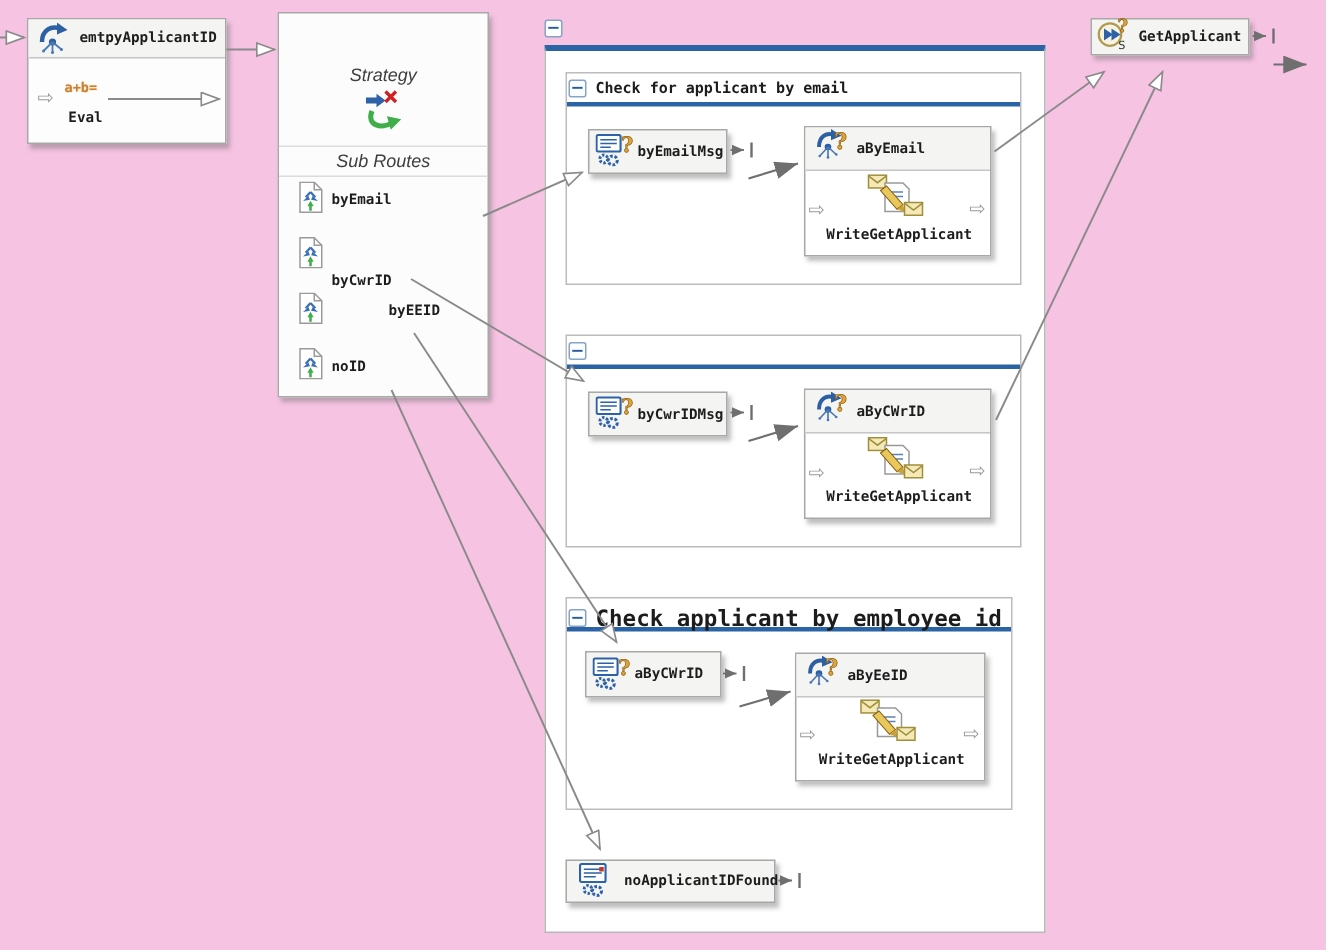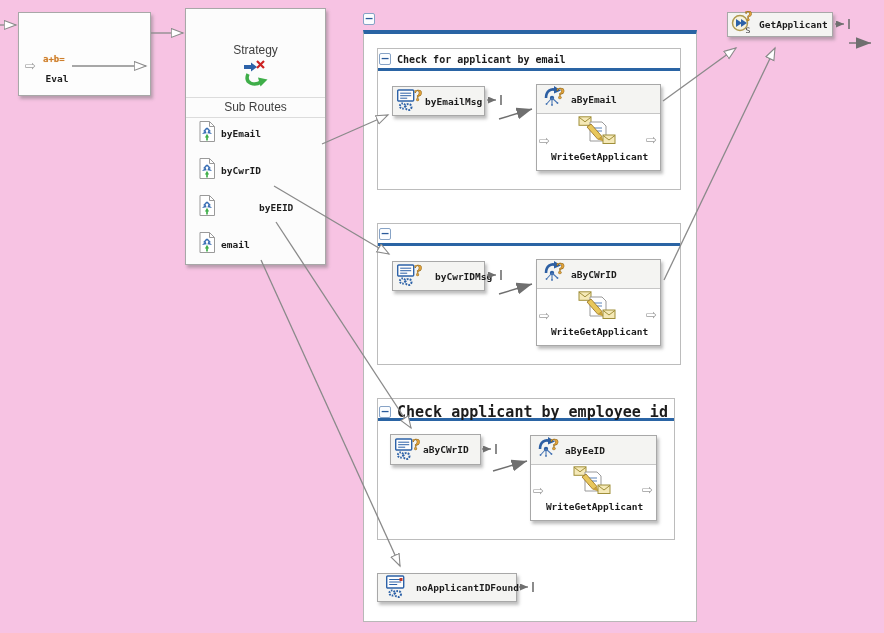--- a/index.html
+++ b/index.html
@@ -53,21 +53,21 @@
   .section-titlerow{
     position:absolute;left:1px;top:4px;display:flex;align-items:center;gap:6px;
   }
   .collapse{
     width:12px;height:12px;border:1px solid #87a3c6;background:#fbfdff;
     color:#2a5a9a;font-size:11px;font-weight:700;line-height:10px;
     display:flex;align-items:center;justify-content:center;
     border-radius:2px;box-sizing:border-box;
     font-family:"DejaVu Sans","Liberation Sans",sans-serif;
   }
-  .sans{font-family:"Liberation Sans","DejaVu Sans",sans-serif;}
+  .sans{font-family:"Liberation Sans","DejaVu Sans",sans-serif;font-style:italic;}
   .ui-label{font-size:12px;color:#3f3f3f;}
   .divider{position:absolute;left:0;right:0;height:1px;background:#dcdcdc;}
   .route-item{position:absolute;display:flex;align-items:flex-start;gap:5px;}
   .barrow{ 
     position:absolute;font-size:13px;color:#9a9a9a;line-height:13px;
     font-family:"DejaVu Sans",sans-serif;
   }
   svg text.q{
     font-family:"DejaVu Serif","Liberation Serif",serif;
     font-weight:700;fill:#e2a23a;stroke:#8a6010;stroke-width:.45px;
@@ -75,20 +75,34 @@
   #overlay{position:absolute;left:0;top:0;z-index:10;pointer-events:none;}
   #overlay line{stroke:#8a8a8a;stroke-width:1.3;}
   #overlay line.lt{stroke:#6f6f6f;stroke-width:1.4;}
   #overlay line.lsm{stroke:#6f6f6f;stroke-width:1.2;}
   #overlay path.bar{stroke:#6f6f6f;stroke-width:1.6;fill:none;}
 </style>
 </head>
 <body>
 
 <div class="panel" style="left:18px;top:12px;width:133px;height:84px;">
+  <div class="panel-header" style="height:26px;">
+    <span class="abs" style="left:6px;top:2px;">
+      <svg width="22" height="22" viewBox="0 0 22 22">
+        <path d="M3,13 C3,5 9,2 15,4" stroke="#2d5fa3" stroke-width="3" fill="none"></path>
+        <polygon points="13,0 20,5 13,8" fill="#2d5fa3"></polygon>
+        <circle cx="10" cy="13" r="2.4" fill="#2d5fa3"></circle>
+        <path d="M10,13 L4,19 M10,13 L10,20 M10,13 L16,18" stroke="#4a77b5" stroke-width="1.2" fill="none"></path>
+        <circle cx="4" cy="19" r="1" fill="#4a77b5"></circle>
+          <circle cx="10" cy="20" r="1" fill="#4a77b5"></circle>
+          <circle cx="16" cy="18" r="1" fill="#4a77b5"></circle>
+      </svg>
+    </span>
+    <span class="code-label" style="margin-left:34px;">emtpyApplicantID</span>
+  </div>
 
   <span class="barrow" style="left:6px;top:46px;">⇨</span>
   <span class="abs" style="left:24px;top:41px;font-size:9px;font-weight:700;color:#cd7e2e;text-shadow:0 0 1px #f0c080;">a+b=</span>
   <span class="abs code-label" style="left:18px;top:60px;width:40px;text-align:center;">Eval</span>
 </div>
 
 <div class="panel" style="left:185px;top:8px;width:141px;height:257px;background:#fcfcfc;">
   <div class="abs sans ui-label" style="left:0;top:34px;width:139px;text-align:center;">Strategy</div>
   <span class="abs" style="left:55px;top:49px;">
     <svg width="30" height="30" viewBox="0 0 30 30">
@@ -120,21 +134,21 @@
     <svg width="17" height="21" viewBox="0 0 17 21">
       <path d="M1,0.5 H10.5 L15.5,5.5 V20.5 H1 Z" fill="#fff" stroke="#9a9a9a"></path>
       <path d="M10.5,0.5 V5.5 H15.5" fill="none" stroke="#9a9a9a"></path>
       <line x1="8" y1="7" x2="4.8" y2="10.5" stroke="#3a6fb5" stroke-width="1.5"></line>
       <polygon points="3,13 6.6,9.6 7.6,12.2" fill="#3a6fb5"></polygon>
       <line x1="8" y1="7" x2="11.2" y2="10.5" stroke="#3a6fb5" stroke-width="1.5"></line>
       <polygon points="13,13 9.4,9.6 8.4,12.2" fill="#3a6fb5"></polygon>
       <line x1="8" y1="19.5" x2="8" y2="15.5" stroke="#3fae49" stroke-width="1.7"></line>
       <polygon points="8,12.8 5.9,16.5 10.1,16.5" fill="#3fae49"></polygon>
     </svg>
-    <span class="code-label" style="margin-top:7px;">byCwrID</span>
+    <span class="code-label" style="margin-top:24px;">byCwrID</span>
   </div>
   <div class="route-item" style="left:13px;top:186px;gap:43px;">
     <svg width="17" height="21" viewBox="0 0 17 21">
       <path d="M1,0.5 H10.5 L15.5,5.5 V20.5 H1 Z" fill="#fff" stroke="#9a9a9a"></path>
       <path d="M10.5,0.5 V5.5 H15.5" fill="none" stroke="#9a9a9a"></path>
       <line x1="8" y1="7" x2="4.8" y2="10.5" stroke="#3a6fb5" stroke-width="1.5"></line>
       <polygon points="3,13 6.6,9.6 7.6,12.2" fill="#3a6fb5"></polygon>
       <line x1="8" y1="7" x2="11.2" y2="10.5" stroke="#3a6fb5" stroke-width="1.5"></line>
       <polygon points="13,13 9.4,9.6 8.4,12.2" fill="#3a6fb5"></polygon>
       <line x1="8" y1="19.5" x2="8" y2="15.5" stroke="#3fae49" stroke-width="1.7"></line>
@@ -146,21 +160,21 @@
     <svg width="17" height="21" viewBox="0 0 17 21">
       <path d="M1,0.5 H10.5 L15.5,5.5 V20.5 H1 Z" fill="#fff" stroke="#9a9a9a"></path>
       <path d="M10.5,0.5 V5.5 H15.5" fill="none" stroke="#9a9a9a"></path>
       <line x1="8" y1="7" x2="4.8" y2="10.5" stroke="#3a6fb5" stroke-width="1.5"></line>
       <polygon points="3,13 6.6,9.6 7.6,12.2" fill="#3a6fb5"></polygon>
       <line x1="8" y1="7" x2="11.2" y2="10.5" stroke="#3a6fb5" stroke-width="1.5"></line>
       <polygon points="13,13 9.4,9.6 8.4,12.2" fill="#3a6fb5"></polygon>
       <line x1="8" y1="19.5" x2="8" y2="15.5" stroke="#3fae49" stroke-width="1.7"></line>
       <polygon points="8,12.8 5.9,16.5 10.1,16.5" fill="#3fae49"></polygon>
     </svg>
-    <span class="code-label" style="margin-top:7px;">email</span>
+    <span class="code-label" style="margin-top:7px;">noID</span>
   </div>
 </div>
 
 <div class="abs collapse" style="left:363px;top:13px;z-index:4;">
     <span>−</span>
   </div>
 <div class="scope"></div>
 
 <div class="section" style="left:377px;top:48px;width:304px;height:142px;">
   <div class="bluebar"></div>
@@ -206,21 +220,21 @@
 <div class="node" style="left:392px;top:261px;width:93px;height:30px;">
   <span style="margin-left:4px;">
     <svg width="26" height="24" viewBox="0 0 26 24">
       <rect x="0.7" y="3" width="16" height="11" rx="1" fill="#fdfdfd" stroke="#2d62a8" stroke-width="1.4"></rect>
       <path d="M3.2,6.2 h11 M3.2,8.7 h11 M3.2,11.2 h7" stroke="#2d62a8" stroke-width="1"></path>
       <circle cx="5.5" cy="19" r="2.6" fill="none" stroke="#2d62a8" stroke-width="2" stroke-dasharray="1.6 1.1"></circle>
       <circle cx="11.5" cy="20" r="3" fill="none" stroke="#2d62a8" stroke-width="2" stroke-dasharray="1.8 1.2"></circle>
       <text class="q" x="17" y="14" font-size="14">?</text>
     </svg>
   </span>
-  <span class="code-label" style="margin-left:12px;">byCwrIDMsg</span>
+  <span class="code-label" style="margin-left:2px;">byCwrIDMsg</span>
 </div>
 <div class="node" style="left:390px;top:434px;width:91px;height:31px;">
   <span style="margin-left:4px;">
     <svg width="26" height="24" viewBox="0 0 26 24">
       <rect x="0.7" y="3" width="16" height="11" rx="1" fill="#fdfdfd" stroke="#2d62a8" stroke-width="1.4"></rect>
       <path d="M3.2,6.2 h11 M3.2,8.7 h11 M3.2,11.2 h7" stroke="#2d62a8" stroke-width="1"></path>
       <circle cx="5.5" cy="19" r="2.6" fill="none" stroke="#2d62a8" stroke-width="2" stroke-dasharray="1.6 1.1"></circle>
       <circle cx="11.5" cy="20" r="3" fill="none" stroke="#2d62a8" stroke-width="2" stroke-dasharray="1.8 1.2"></circle>
       <text class="q" x="17" y="14" font-size="14">?</text>
     </svg>

